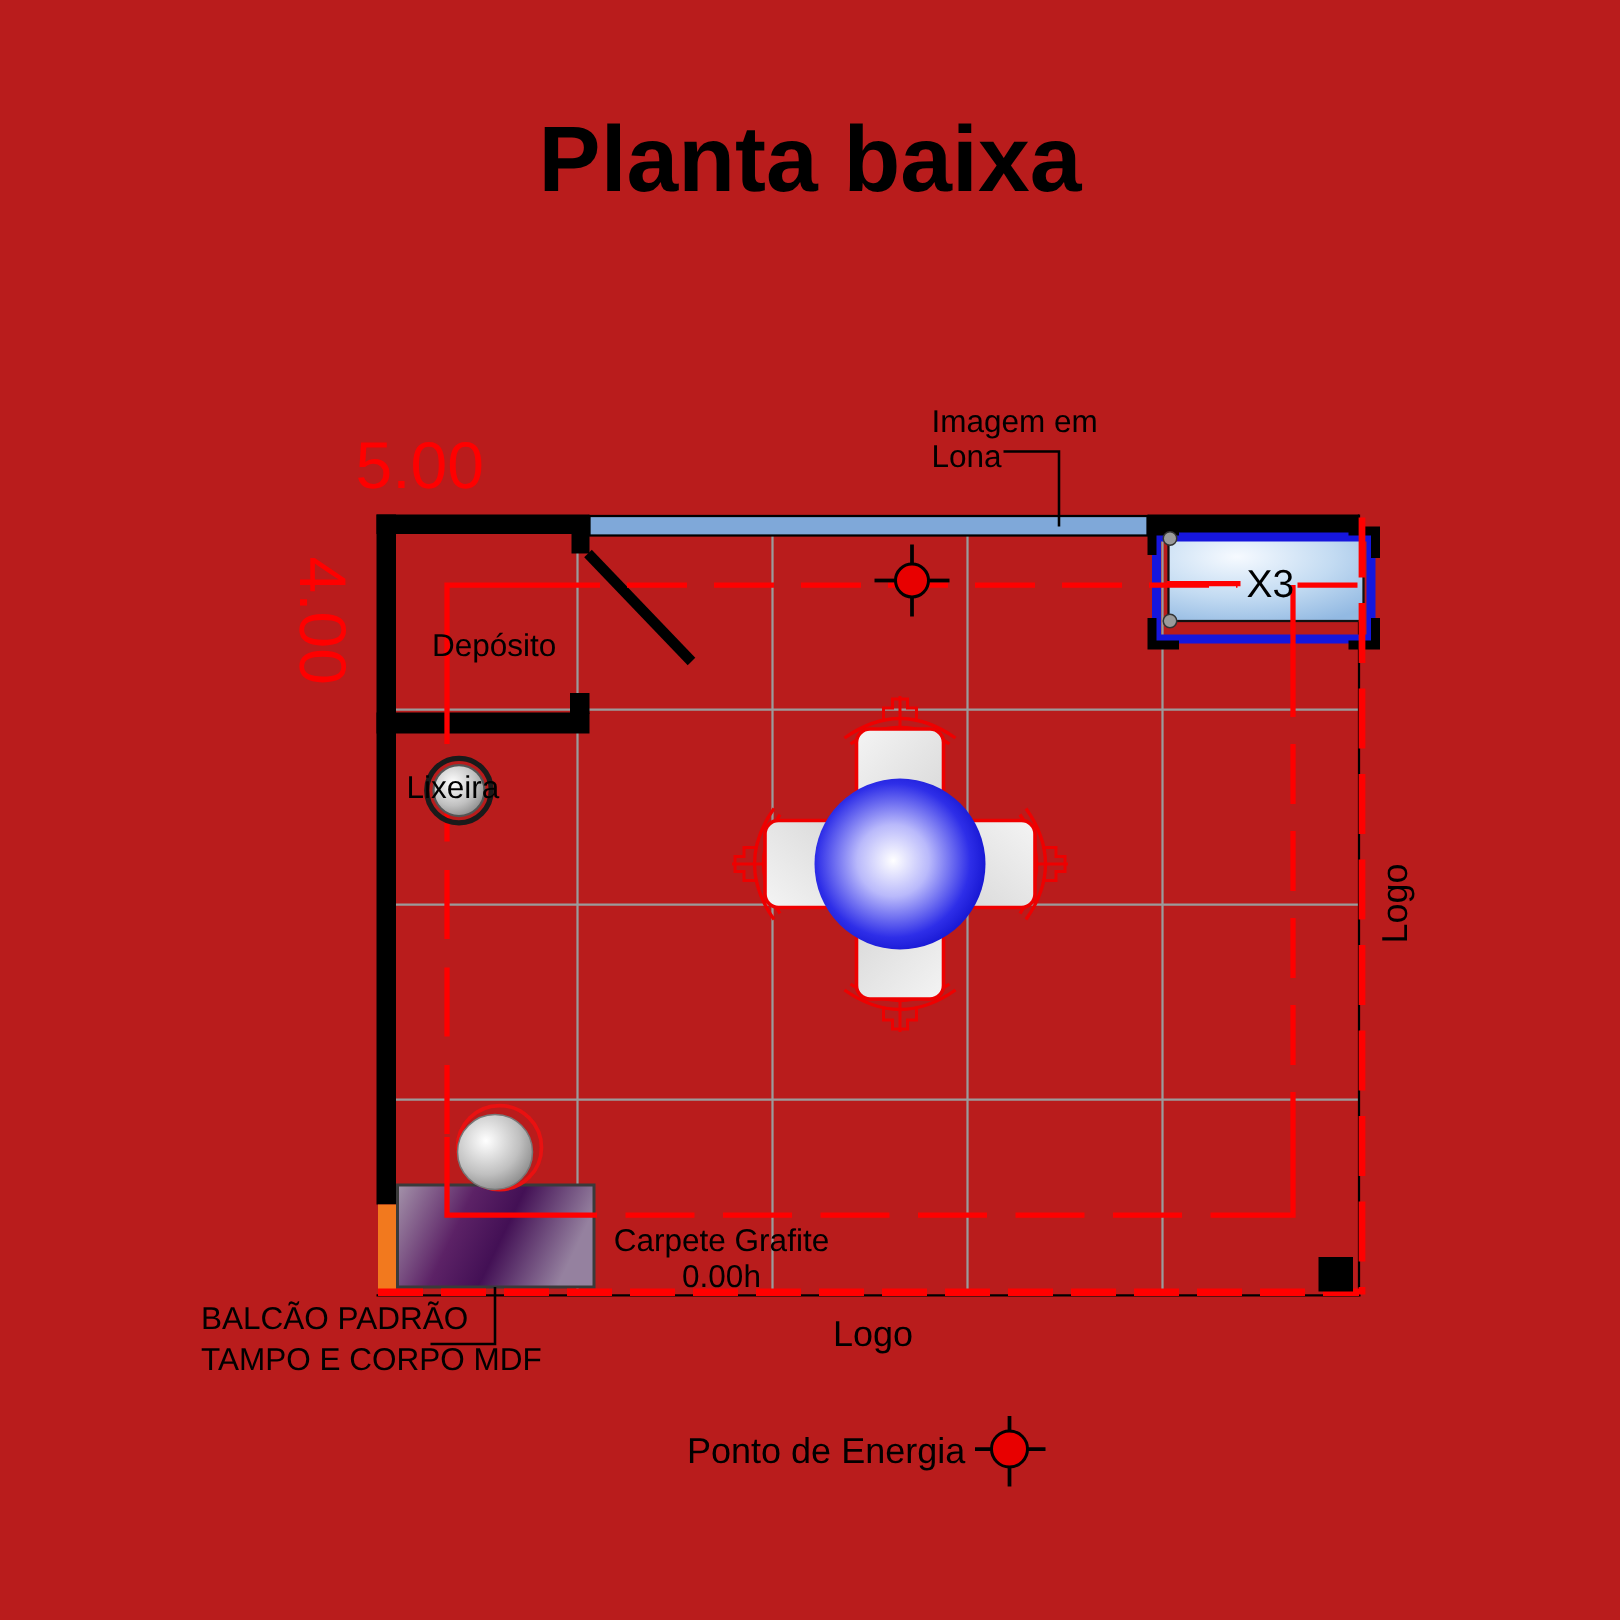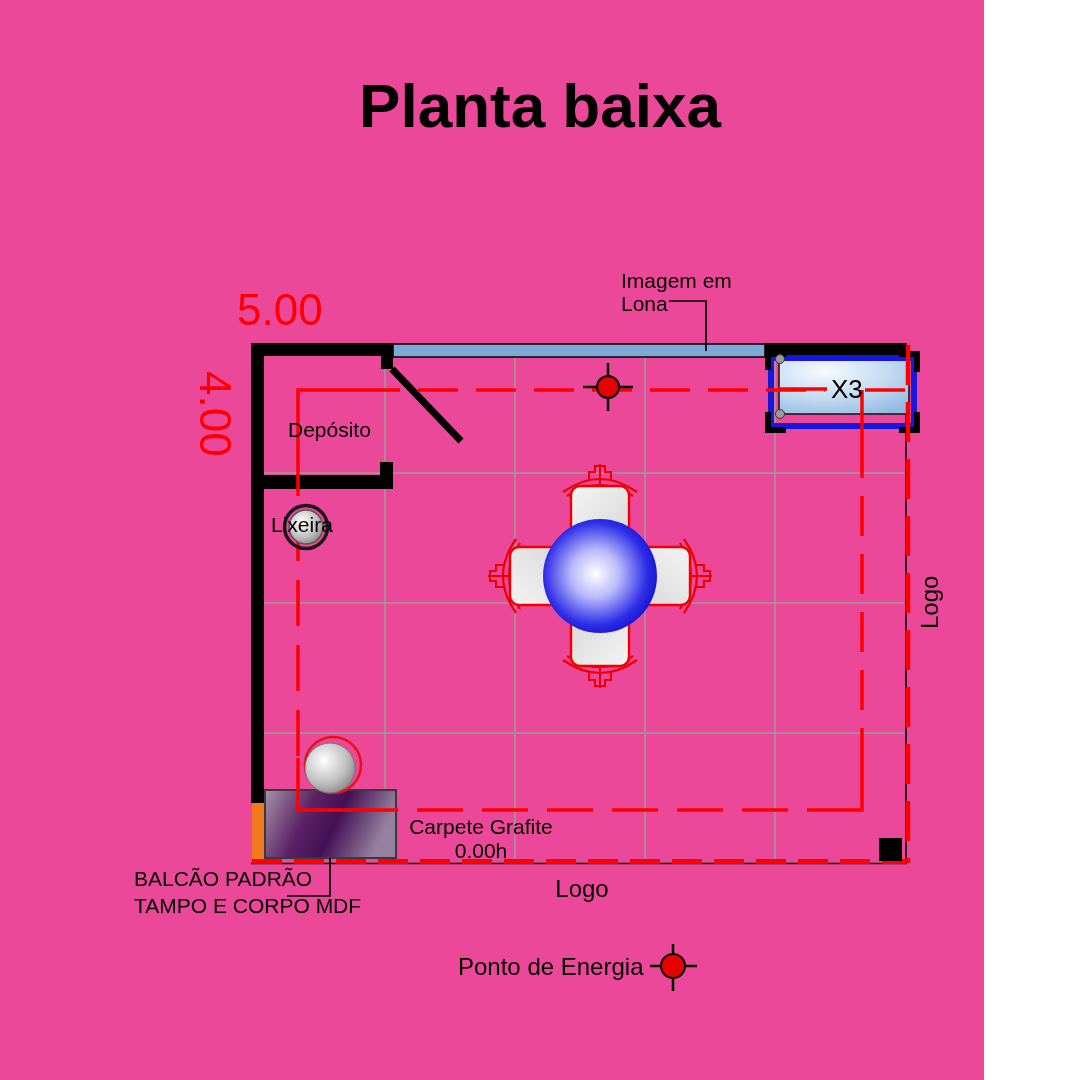--- a/index.html
+++ b/index.html
@@ -1,16 +1,16 @@
 <!DOCTYPE html>
 <html><head>
 <meta charset="utf-8">
 <style>
   html,body{margin:0;padding:0;background:#ffffff;}
-  .stage{position:relative;width:984px;height:1080px;background:#ec4899;overflow:hidden;
+  .stage{position:relative;width:1080px;height:1080px;background:#b91c1c;overflow:hidden;
          font-family:"Liberation Sans",sans-serif;text-align:right;}
   svg text{font-family:"Liberation Sans",sans-serif;fill:#000000;}
   text.red{fill:#ff0000;}
   text.title{font-size:62px;font-weight:bold;}
   text.dim{font-size:44px;}
   text.lbl{font-size:21px;}
   text.lbl24{font-size:24px;}
   text.x3{font-size:26px;}
 </style>
 </head>

